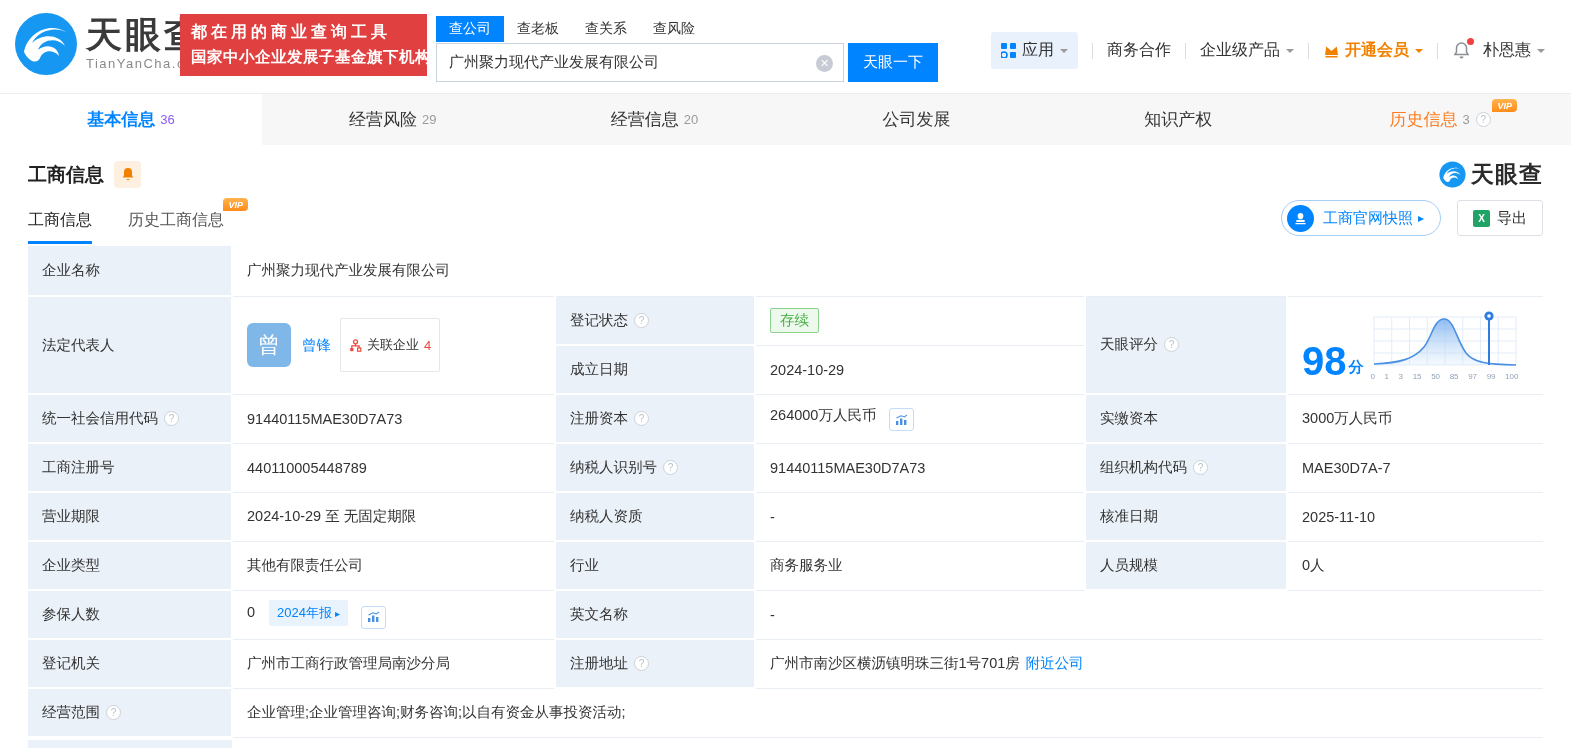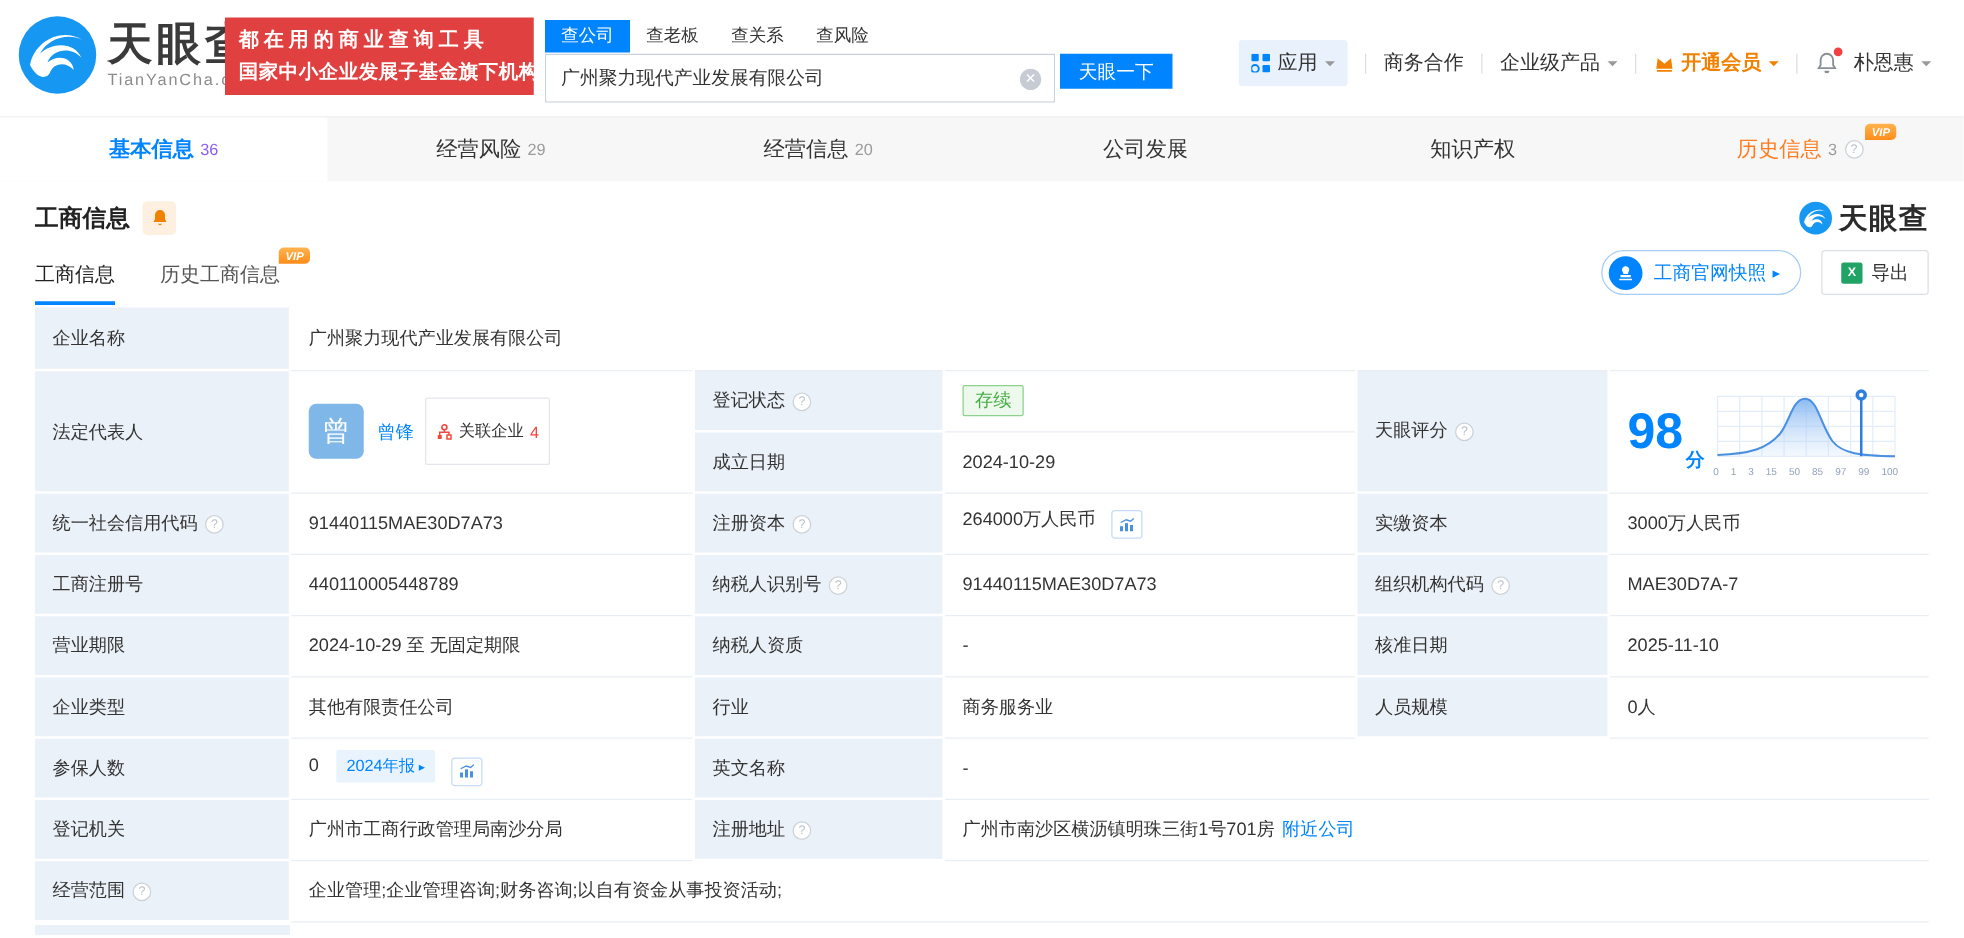--- a/index.html
+++ b/index.html
@@ -18,21 +18,21 @@
   .search{position:absolute;left:436px;top:16px}
   .stabs{display:flex;font-size:14px}
   .stab{padding:4px 13px;cursor:pointer;color:#333}
   .stab.on{background:#0084ff;color:#fff}
   .srow{display:flex;margin-top:1px}
   .sinput{position:relative;width:408px;height:39px;border:1px solid #c9d2dd;background:#fff}
   .sinput input{width:100%;height:100%;border:none;outline:none;font-size:15px;color:#333;
                 padding:0 38px 0 12px;font-family:inherit}
   .clear{position:absolute;right:10px;top:11px;width:17px;height:17px;border-radius:50%;
          background:#c6cbd4;color:#fff;font-size:11px;line-height:17px;text-align:center;cursor:pointer}
-  .sbtn{width:90px;height:28px;background:#0084ff;color:#fff;font-size:15px;border:none;
+  .sbtn{width:90px;height:39px;background:#0084ff;color:#fff;font-size:15px;border:none;
         margin-left:4px;cursor:pointer;font-family:inherit}
   .rnav{position:absolute;right:26px;top:32px;display:flex;align-items:center;font-size:16px;color:#333;white-space:nowrap}
   .apps{background:#e9f1fc;padding:8px 10px;border-radius:3px;display:flex;align-items:center;cursor:pointer}
   .apps svg{margin-right:6px}
   .crt{width:0;height:0;border:4.5px solid transparent;border-top-color:#999;margin-left:6px;margin-top:5px}
   .crt.or{border-top-color:#f28100}
   .sep{width:1px;height:16px;background:#ddd;margin:0 14px}
   .nitem{cursor:pointer;display:flex;align-items:center}
   .vipn{color:#f28100;font-weight:bold;display:flex;align-items:center;cursor:pointer}
   .vipn svg{margin-right:5px}
@@ -96,21 +96,21 @@
   .rel .n{color:#f0483e;margin-left:5px}
   .stbadge{display:inline-block;padding:2px 9px;background:#edf9ed;border:1px solid #8cd28c;
            color:#44ad44;border-radius:2px}
   .trend{display:inline-flex;width:25px;height:23px;border:1px solid #c5dcf7;border-radius:3px;
          align-items:center;justify-content:center;margin-left:9px;background:#fff;cursor:pointer;vertical-align:-6px}
   .rpt{background:#e8f3fe;color:#0084ff;font-size:13px;padding:4px 8px;border-radius:2px;
        margin-left:10px;cursor:pointer;display:inline-block}
   .rpt .arr{font-size:10px;margin-left:3px}
   .lnk{color:#0084ff;margin-left:2px;cursor:pointer}
   
-  .scorecell{display:flex;align-items:center}
+  .scorecell{display:flex;align-items:flex-end}
   .scoreval{color:#0084ff;font-weight:bold;font-size:40px;line-height:1;flex:none}
   .scoreunit{color:#0084ff;font-size:15px;font-weight:bold;align-self:flex-end;margin:0 6px 4px 2px}
   .chartbox{width:150px;flex:none}
   .ticks{display:flex;justify-content:space-between;font-size:8px;color:#93a2b8;padding:0 1px;margin-top:-2px}
   .stub{height:8px;background:#ebf1f8;width:204px;margin-left:28px;margin-top:2px}
 </style>
 </head>
 <body>
 
 <div class="hdr">

